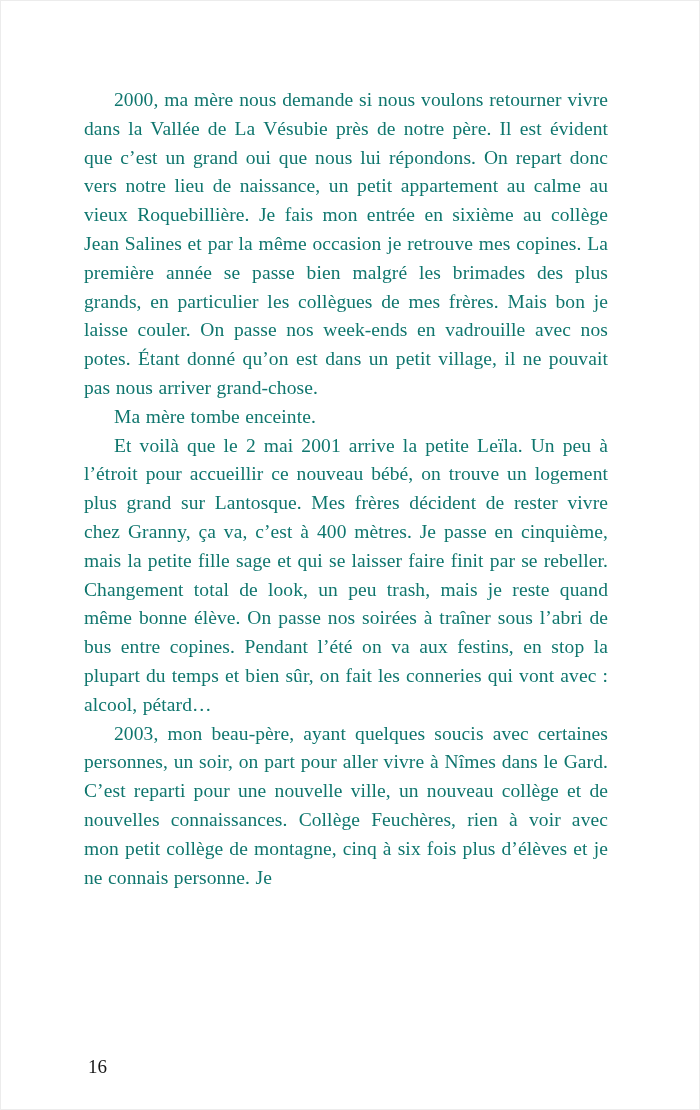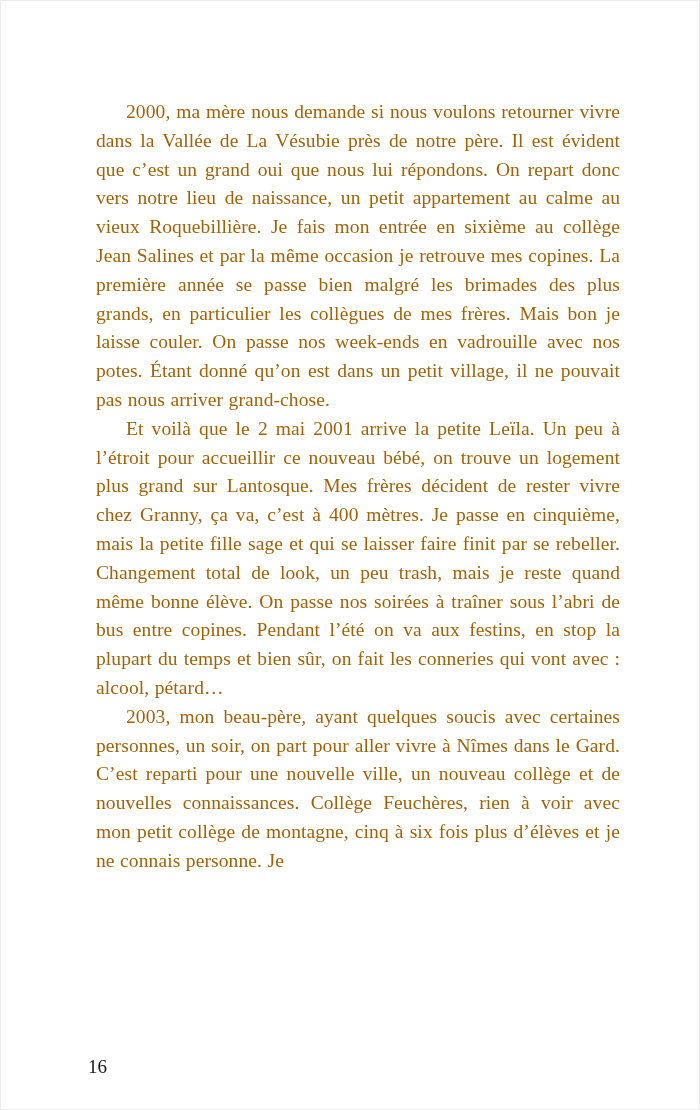--- a/index.html
+++ b/index.html
@@ -15,25 +15,24 @@
   }
   .sheet {
     position: absolute;
     inset: 0;
     background: #ffffff;
     border: 1px solid #ececec;
     box-sizing: border-box;
   }
   .text-block {
     position: absolute;
-    left: 96px;
+    left: 84px;
     top: 86px;
     width: 524px;
-    color: #a16207;
-    margin-top: 12px;
+    color: #0f766e;
   }
   .text-block p {
     margin: 0;
     font-size: 19.5px;
     line-height: 28.8px;
     text-align: justify;
     text-indent: 30px;
     letter-spacing: 0.1px;
     word-spacing: 0.5px;
   }
@@ -45,17 +44,18 @@
     color: #161616;
   }
 </style>
 </head>
 <body>
 
 <div class="sheet"></div>
 
 <div class="text-block">
   <p>2000, ma mère nous demande si nous voulons retourner vivre dans la Vallée de La Vésubie près de notre père. Il est évident que c’est un grand oui que nous lui répondons. On repart donc vers notre lieu de naissance, un petit appartement au calme au vieux Roquebillière. Je fais mon entrée en sixième au collège Jean Salines et par la même occasion je retrouve mes copines. La première année se passe bien malgré les brimades des plus grands, en particulier les collègues de mes frères. Mais bon je laisse couler. On passe nos week-ends en vadrouille avec nos potes. Étant donné qu’on est dans un petit village, il ne pouvait pas nous arriver grand-chose.</p>
+  <p>Ma mère tombe enceinte.</p>
   <p>Et voilà que le 2 mai 2001 arrive la petite Leïla. Un peu à l’étroit pour accueillir ce nouveau bébé, on trouve un logement plus grand sur Lantosque. Mes frères décident de rester vivre chez Granny, ça va, c’est à 400 mètres. Je passe en cinquième, mais la petite fille sage et qui se laisser faire finit par se rebeller. Changement total de look, un peu trash, mais je reste quand même bonne élève. On passe nos soirées à traîner sous l’abri de bus entre copines. Pendant l’été on va aux festins, en stop la plupart du temps et bien sûr, on fait les conneries qui vont avec : alcool, pétard…</p>
   <p>2003, mon beau-père, ayant quelques soucis avec certaines personnes, un soir, on part pour aller vivre à Nîmes dans le Gard. C’est reparti pour une nouvelle ville, un nouveau collège et de nouvelles connaissances. Collège Feuchères, rien à voir avec mon petit collège de montagne, cinq à six fois plus d’élèves et je ne connais personne. Je</p>
 </div>
 
 <div class="page-number">16</div>
 
 </body></html>

